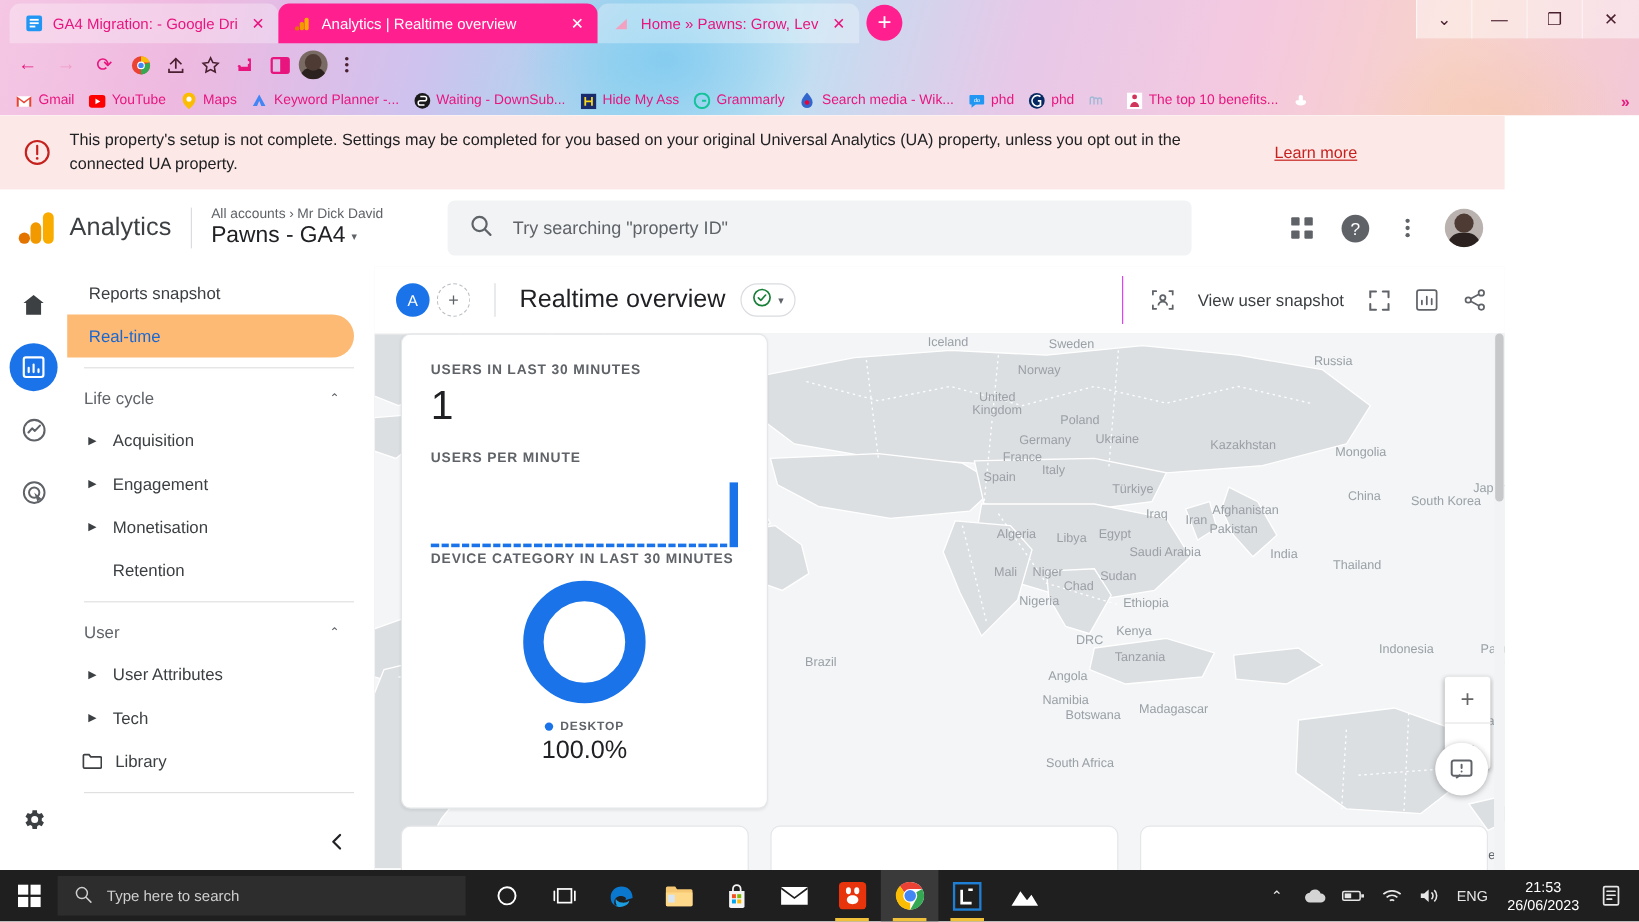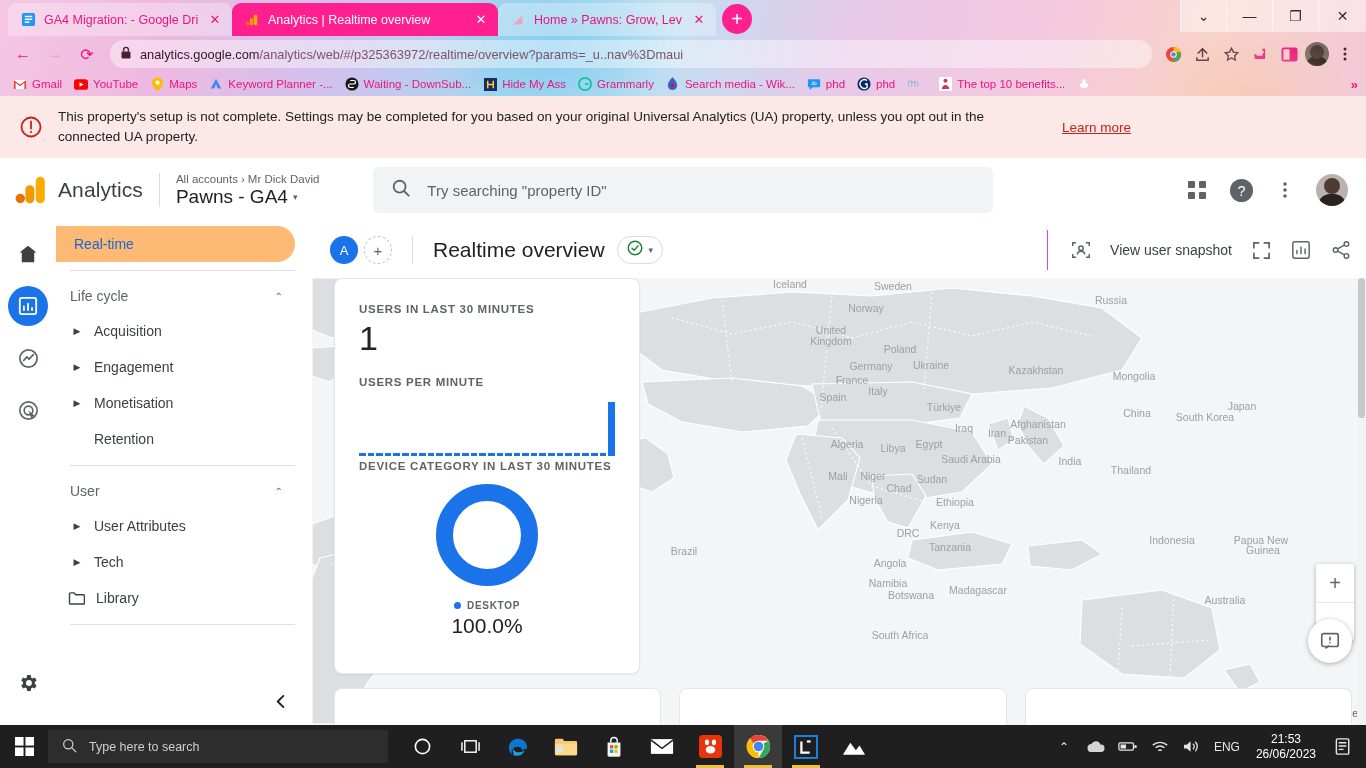--- a/index.html
+++ b/index.html
@@ -65,21 +65,21 @@
   .profile-pic::after { content:""; position:absolute; left:5px; top:3px; width:14px; height:14px; border-radius:50%; background:#4e3b33; }
   .profile-pic::before { content:""; position:absolute; left:1px; bottom:0; width:22px; height:10px; border-radius:11px 11px 0 0; background:#2b2220; }
 
   
   .bmrow { position:absolute; left:0; top:72px; height:24px; width:100%; display:flex; align-items:center; gap:2px; padding:0 8px; }
   .bm { display:flex; align-items:center; gap:5px; padding:2px 5px; font-size:11.5px; color:#e8157f; white-space:nowrap; }
   .bm-ico { width:14px; height:14px; flex:0 0 14px; display:flex; align-items:center; justify-content:center; font-size:10px; }
   .bm-overflow { position:absolute; right:8px; color:#e8157f; font-weight:bold; font-size:13px; }
 
   
-  .page { position:absolute; left:0; top:96px; width:1366px; height:629px; background:#fff; overflow:hidden; }
+  .page { position:absolute; left:0; top:96px; width:1254px; height:629px; background:#fff; overflow:hidden; }
 
   
   .banner { height:62px; background:#fce8e6; display:flex; align-items:center; padding:0 14px 0 18px; gap:14px; }
   .banner-ico { width:26px; height:26px; flex:0 0 26px; color:#c5221f; display:flex; align-items:center; justify-content:center; }
   .banner-txt { flex:1 1 auto; font-size:13.5px; color:#202124; line-height:20px; max-width:990px; }
   .banner-link { color:#c5221f; font-size:13.5px; white-space:nowrap; }
   .banner-cta { background:#d93025; color:#fff; border:none; border-radius:4px; height:36px; padding:0 17px;
        font-size:13.5px; font-family:inherit; white-space:nowrap; }
 
   
@@ -221,29 +221,20 @@
       <div>⌄</div>
       <div>—</div>
       <div>❐</div>
       <div>✕</div>
     </div>
 
     <div class="navrow">
       <div class="navbtn">←</div>
       <div class="navbtn dim">→</div>
       <div class="navbtn">⟳</div>
-      <div class="omnibox">
-        <span>
-          <svg width="12" height="13" viewBox="0 0 12 13">
-              <rect x="1.5" y="5.5" width="9" height="7" rx="1" fill="#4a2030"></rect>
-              <path d="M3.6 5.5 V3.8 a2.4 2.4 0 0 1 4.8 0 V5.5" fill="none" stroke="#4a2030" stroke-width="1.4"></path>
-            </svg>
-        </span>
-        <span class="omni-url"><span class="host">analytics.google.com</span><span class="path">/analytics/web/#/p325363972/realtime/overview?params=_u..nav%3Dmaui</span></span>
-      </div>
       <div class="omnitools">
         <div class="omni-icon">
           <svg width="17" height="17" viewBox="0 0 18 18">
               <circle cx="9" cy="9" r="8" fill="#ea4335"></circle>
               <path d="M9 1a8 8 0 0 1 7.6 5.5H9z" fill="#fbbc05"></path>
               <path d="M16.6 6.5A8 8 0 0 1 9 17V9z" fill="#34a853"></path>
               <circle cx="9" cy="9" r="3.4" fill="#fff"></circle>
               <circle cx="9" cy="9" r="2.4" fill="#4285f4"></circle>
             </svg>
         </div>
@@ -500,20 +491,23 @@
         </div>
         <div class="rail-spacer"></div>
         <div class="rail-ico" style="margin-bottom:22px">
           <svg width="22" height="22" viewBox="0 0 24 24" fill="#3c4043">
               <path d="M19.4 13a7.8 7.8 0 0 0 0-2l2-1.6-2-3.4-2.4 1a7.6 7.6 0 0 0-1.7-1L15 3.4h-4l-.3 2.6a7.6 7.6 0 0 0-1.7 1l-2.4-1-2 3.4L6.6 11a7.8 7.8 0 0 0 0 2l-2 1.6 2 3.4 2.4-1a7.6 7.6 0 0 0 1.7 1l.3 2.6h4l.3-2.6a7.6 7.6 0 0 0 1.7-1l2.4 1 2-3.4zM13 15.2A3.2 3.2 0 1 1 16.2 12 3.2 3.2 0 0 1 13 15.2z"></path>
             </svg>
         </div>
       </div>
 
       <div class="navpanel">
+        <div class="nav-item">
+          <span>Reports snapshot</span>
+        </div>
         <div class="nav-item active">
           <span>Real-time</span>
         </div>
         <div class="nav-sep"></div>
 
         <div class="nav-group">
           <span>Life cycle</span>
           <span class="chev">⌃</span>
         </div>
         <div class="nav-sub">

